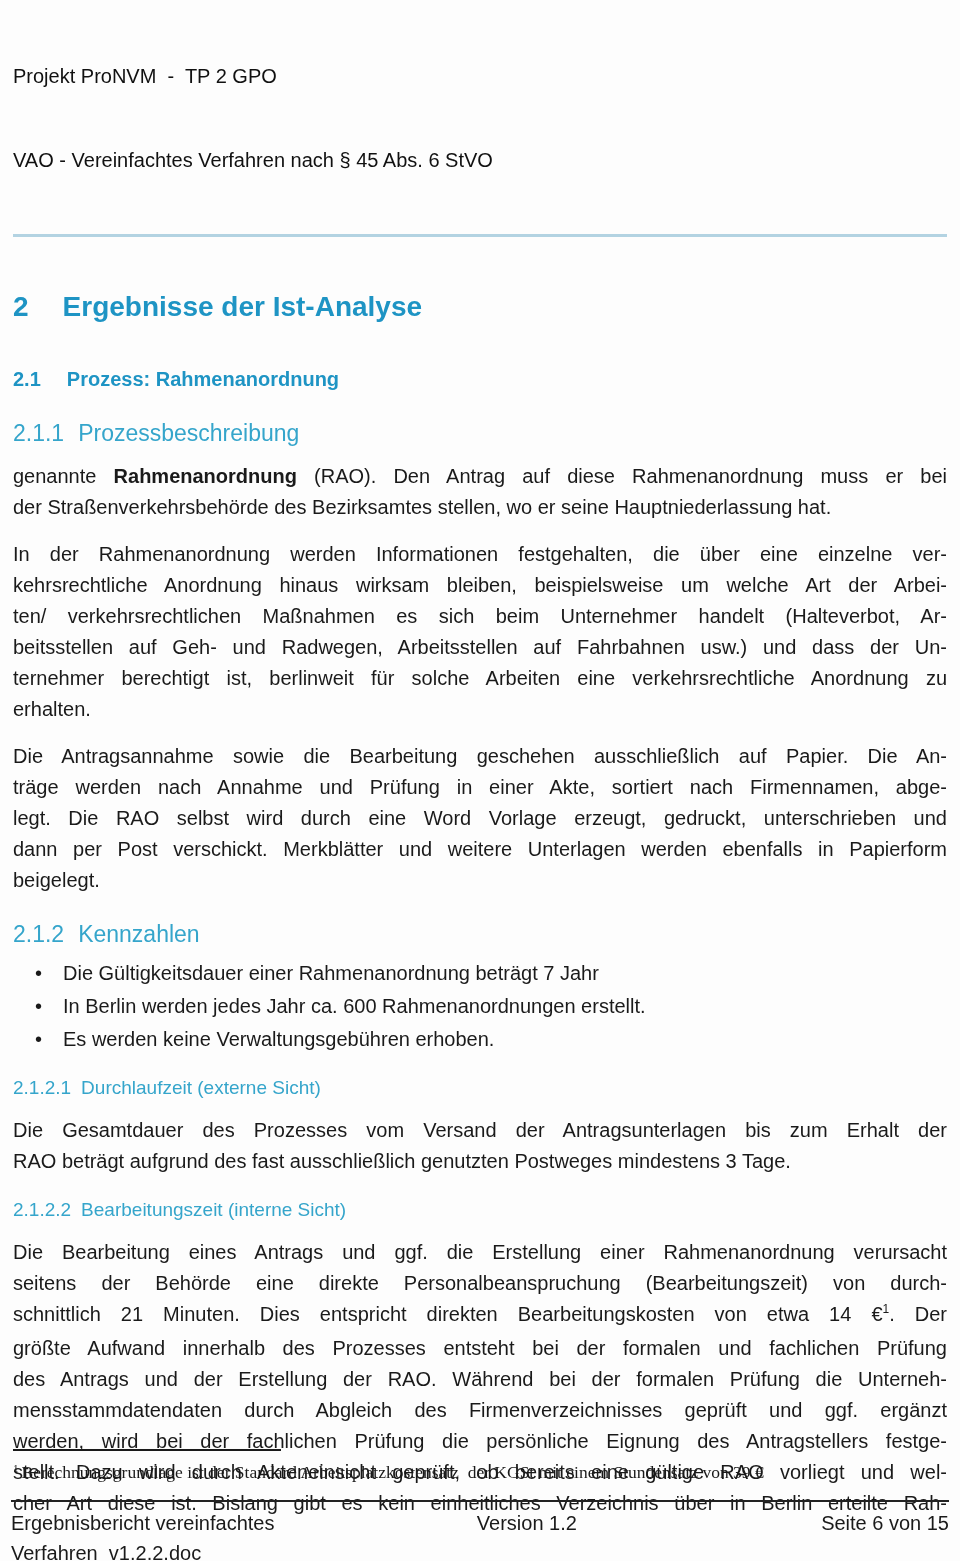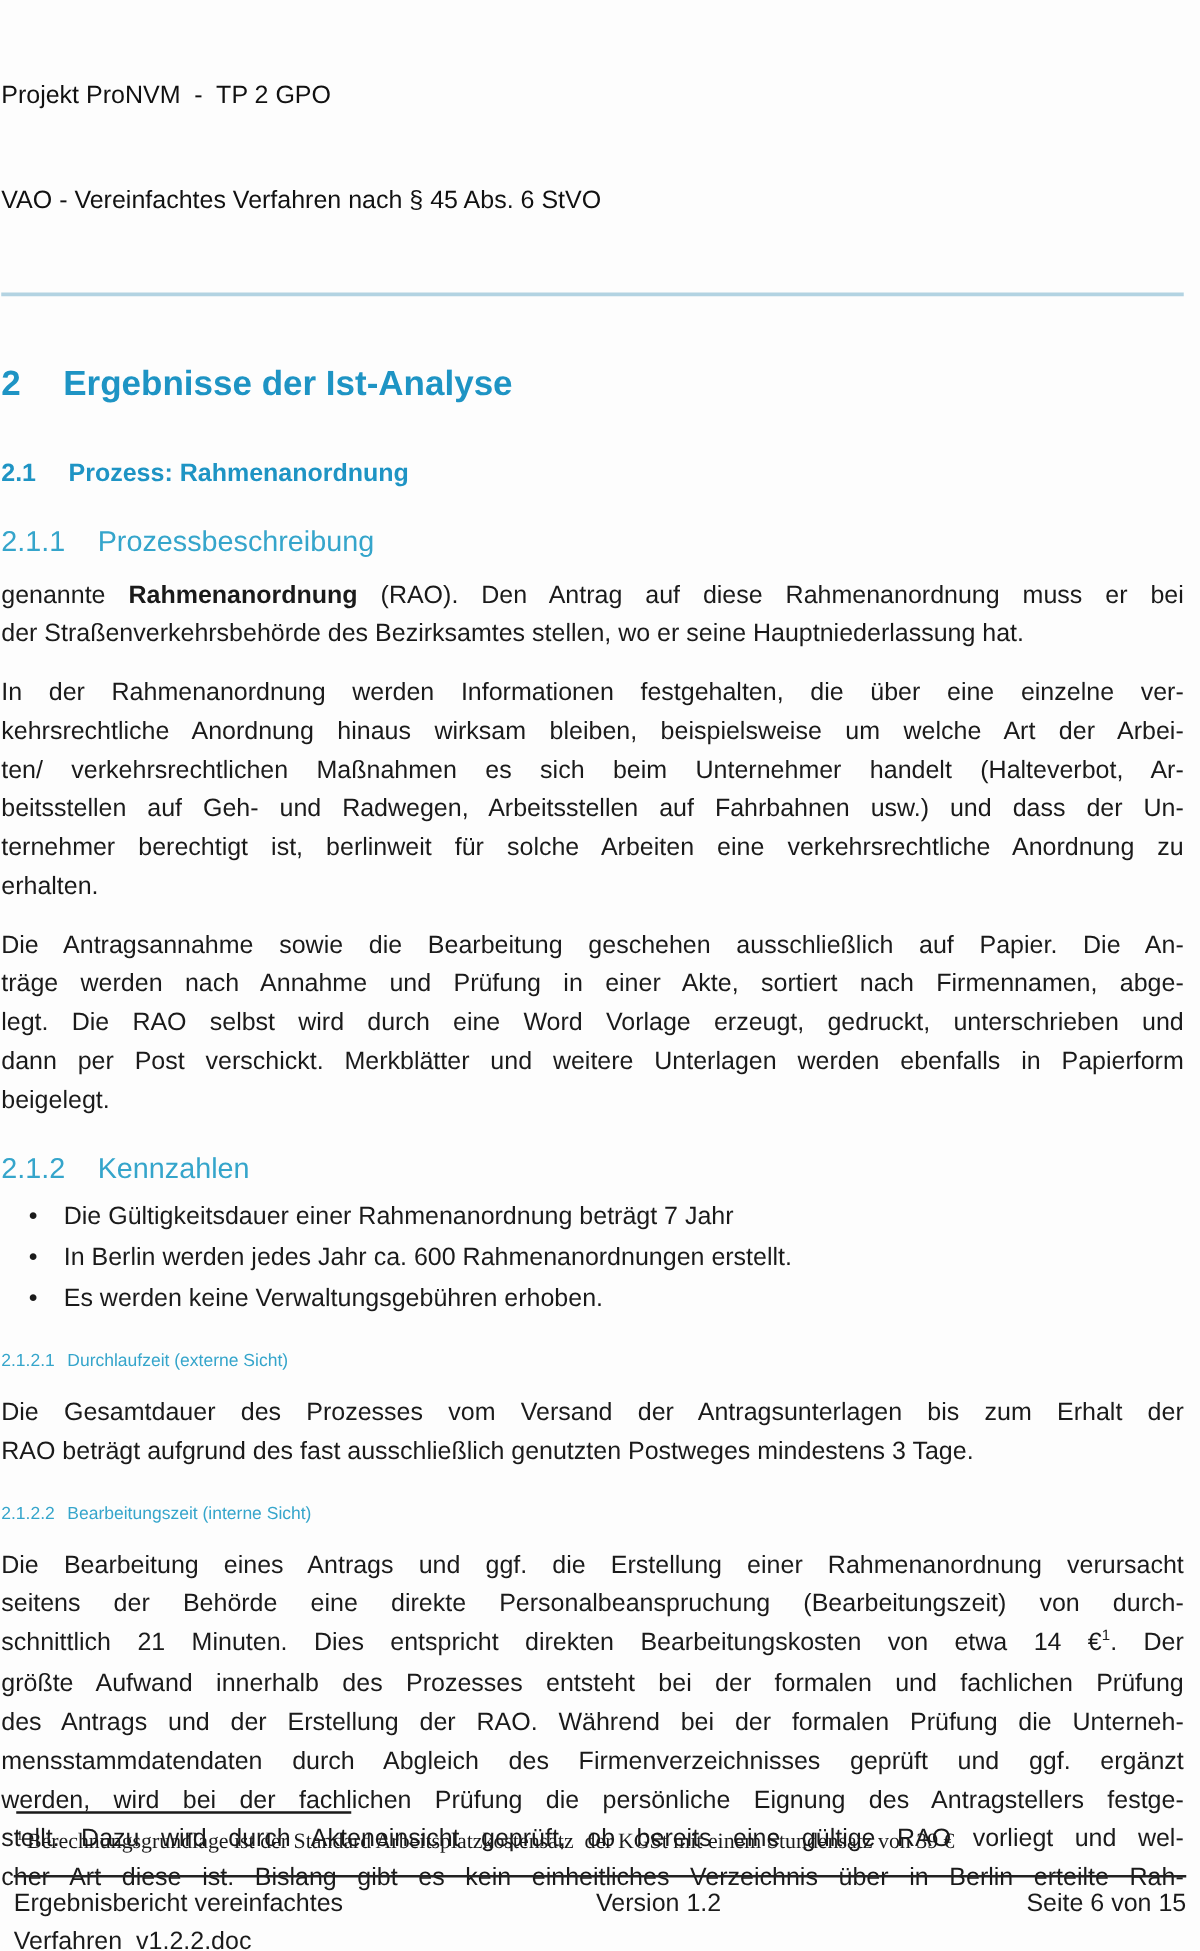--- a/index.html
+++ b/index.html
@@ -3,35 +3,35 @@
 <meta charset="utf-8">
 <style>
   html,body{margin:0;padding:0;}
   body{
     width:960px;height:1561px;
     background:#fdfdfd;
     font-family:"Liberation Sans","DejaVu Sans",sans-serif;
     color:var(--text-color,#1a1a1a);
     position:relative;overflow:hidden;
   }
-  .page{padding:6px 13px 0 1px;}
+  .page{padding:6px 13px 0 13px;}
 
   
   .doc-header{font-size:20px;line-height:28px;white-space:pre-wrap;color:#111;}
   .header-rule{height:3px;background:var(--rule-light,#b3d3e2);margin-top:4px;}
 
   
   .heading{display:flex;align-items:baseline;}
   .h1{color:var(--teal-strong,#1e94c4);font-weight:bold;font-size:28px;line-height:36px;margin-top:52px;}
   .h1 .hnum{margin-right:34px;}
   .h2{color:var(--teal-strong,#1e94c4);font-weight:bold;font-size:20px;line-height:32px;margin-top:38px;}
   .h2 .hnum{margin-right:26px;}
   .h3{color:var(--teal-light,#35a5cb);font-size:23px;line-height:32px;margin-top:22px;}
-  .h3 .hnum{margin-right:26px;}
-  .h4{color:var(--teal-light,#35a5cb);font-size:14px;line-height:30px;margin-top:18px;}
+  .h3 .hnum{margin-right:14px;}
+  .h4{color:var(--teal-light,#35a5cb);font-size:19px;line-height:30px;margin-top:18px;}
   .h4 .hnum{margin-right:10px;}
 
   
   .para{margin-top:12px;font-size:20px;line-height:31px;}
   .para.gap{margin-top:16px;}
   .pline{text-align:justify;text-align-last:justify;}
   .pline.plast{text-align-last:left;}
   sup{font-size:12px;vertical-align:baseline;position:relative;top:-8px;}
 
   

